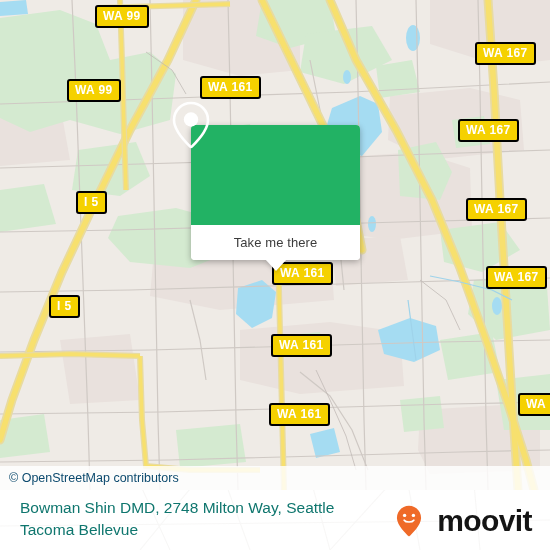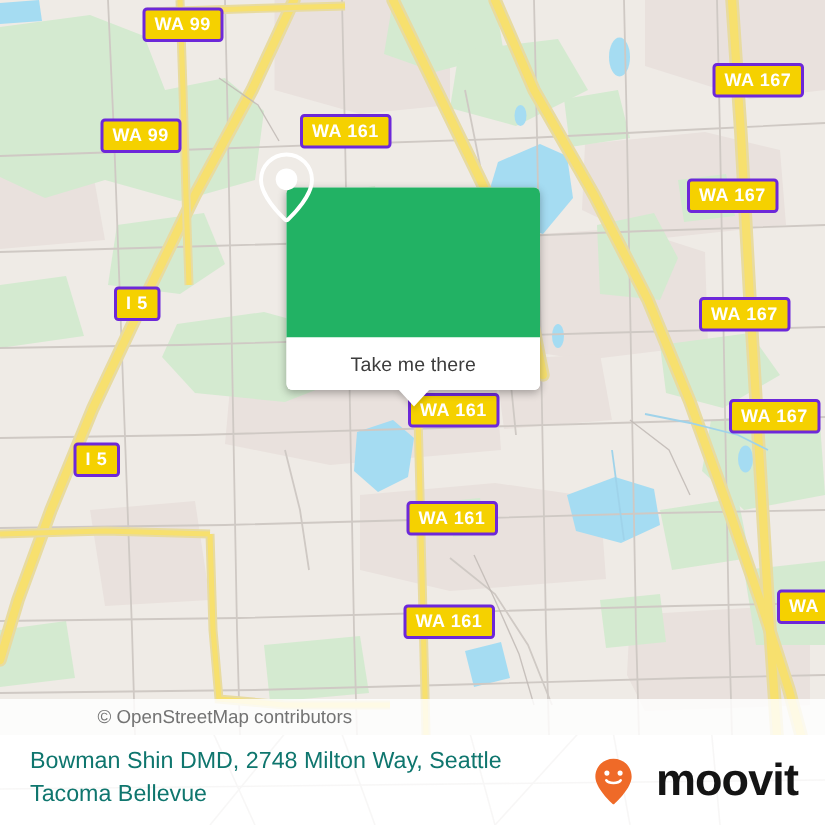--- a/index.html
+++ b/index.html
@@ -30,21 +30,21 @@
   #map svg {
     position: absolute;
     left: 0; top: 0;
     display: block;
   }
 
   
   .shield {
     position: absolute;
     background: #f5d100;
-    border: 2px solid #6d28d9;
+    border: 2px solid #000000;
     border-radius: 3px;
     color: #ffffff;
     font-family: "Liberation Sans", sans-serif;
     font-size: 12px;
     font-weight: bold;
     line-height: 14px;
     padding: 2px 6px 3px 6px;
     white-space: nowrap;
     letter-spacing: 0.4px;
     box-sizing: border-box;
@@ -117,24 +117,23 @@
     top: 466px;
     width: 550px;
     height: 24px;
     background: rgba(255,255,255,0.82);
     display: flex;
     align-items: center;
     z-index: 50;
   }
   #attribution-text {
     font-size: 12.5px;
-    color: #737373;
-    padding-left: 23px;
-    font-family: "Liberation Sans", sans-serif;
-    margin-left: 42px;
+    color: #0c4a6e;
+    padding-left: 9px;
+    font-family: "Liberation Sans", sans-serif;
   }
 
   
   #footer {
     position: absolute;
     left: 0;
     top: 490px;
     width: 550px;
     height: 60px;
     background: #ffffff;

